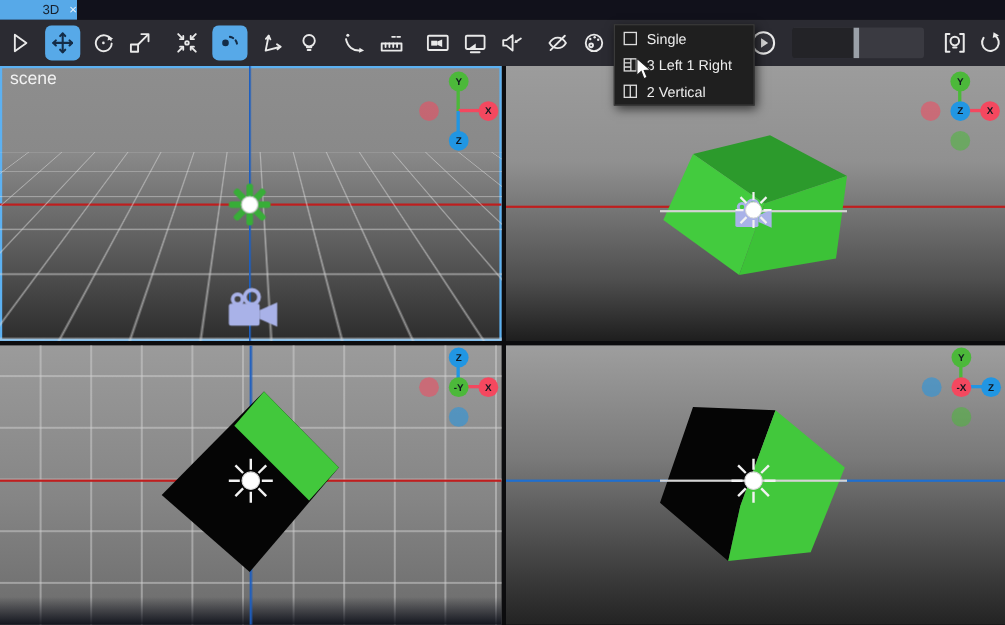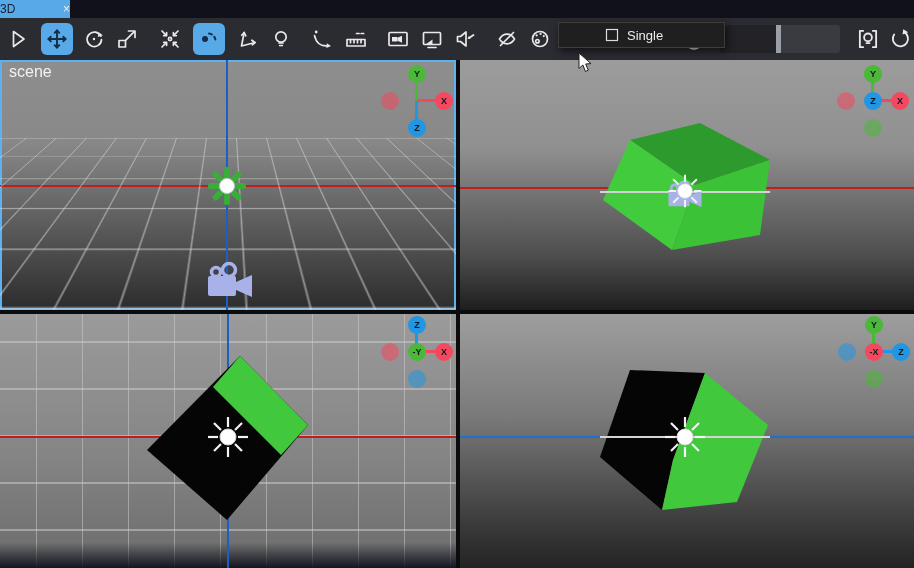--- a/index.html
+++ b/index.html
@@ -4,21 +4,21 @@
 <style>
   html,body{margin:0;padding:0;}
   body{
     width:914px;height:568px;position:relative;overflow:hidden;
     background:#0c0c0e;font-family:"Liberation Sans",sans-serif;
     user-select:none;cursor:default;
   }
   
   .tabbar{position:absolute;left:0;top:0;width:914px;height:18px;background:#11111b;display:flex;}
   .tab{width:70px;height:18px;background:#57a9e8;color:#17212e;font-size:12px;
-       display:flex;align-items:center;justify-content:space-between;gap:9px;}
+       display:flex;align-items:center;justify-content:flex-end;gap:9px;}
   .tab .close{color:#e9f2fb;font-size:12px;line-height:1;}
   
   .toolbar{position:absolute;left:0;top:18px;width:914px;height:42px;background:#2b2b32;z-index:10;}
   .tb{position:absolute;top:5px;width:32px;height:32px;border-radius:6px;
       display:flex;align-items:center;justify-content:center;background:transparent;}
   .tb.active{background:#57a9e8;}
   .tb svg{display:block;}
   .ic{stroke:#e9e9e9;fill:none;stroke-width:1.7;stroke-linecap:round;stroke-linejoin:round;}
   .icd{stroke:#142c47;fill:none;stroke-width:1.9;stroke-linecap:round;stroke-linejoin:round;}
   .slider{position:absolute;left:720px;top:7px;width:120px;height:28px;background:#3a3a41;border-radius:3px;overflow:hidden;}
@@ -55,21 +55,21 @@
   .objhi{position:absolute;z-index:5;}
   
   .gizmo{position:absolute;width:76px;height:76px;z-index:6;}
   .gz-ln{position:absolute;}
   .gz-b{position:absolute;width:18px;height:18px;border-radius:50%;
         display:flex;align-items:center;justify-content:center;
         font-size:9px;font-weight:bold;color:#101820;}
   .gz-b.pale{opacity:.55;}
   
   .menu{position:absolute;left:558px;top:22px;width:126px;background:#1f1f1f;
-        border:1px solid #3d3d3d;box-shadow:2px 3px 9px rgba(0,0,0,.65);z-index:50;padding-left:39px;}
+        border:1px solid #3d3d3d;box-shadow:2px 3px 9px rgba(0,0,0,.65);z-index:50;}
   .mi{height:24px;display:flex;align-items:center;gap:8px;padding:0 7px;
       color:#ececec;font-size:13px;white-space:nowrap;}
   .mi svg{flex:0 0 auto;}
   .mi.sel{background:#2b6cae;outline:1px solid #5fa8e8;outline-offset:-1px;}
   .mic{stroke:#dcdcdc;fill:none;stroke-width:1.2;}
   
   .cursor{position:absolute;left:578px;top:52px;z-index:60;}
 </style>
 </head>
 <body>
@@ -376,17 +376,31 @@
   </div>
 </div>
 
 <div class="menu">
   <div class="mi">
     <svg class="mic" width="14" height="14" viewBox="0 0 14 14">
       <rect x="1.5" y="1.5" width="11" height="11"></rect>
     </svg>
     <span>Single</span>
   </div>
+  <div class="mi">
+    <svg class="mic" width="14" height="14" viewBox="0 0 14 14">
+      <rect x="1.5" y="1.5" width="11" height="11"></rect>
+      <path d="M7.5 1.5v11M1.5 5.2h6M1.5 8.9h6"></path>
+    </svg>
+    <span>3 Left 1 Right</span>
+  </div>
+  <div class="mi">
+    <svg class="mic" width="14" height="14" viewBox="0 0 14 14">
+      <rect x="1.5" y="1.5" width="11" height="11"></rect>
+      <path d="M7 1.5v11"></path>
+    </svg>
+    <span>2 Vertical</span>
+  </div>
 </div>
 
 <svg class="cursor" width="16" height="21" viewBox="0 0 16 21">
   <path d="M1 1 L1 16.5 L4.9 13 L7.4 19.5 L10.3 18.2 L7.7 12 L13 11.6 Z" fill="#ffffff" stroke="#222" stroke-width="1"></path>
 </svg>
 
 </body></html>

